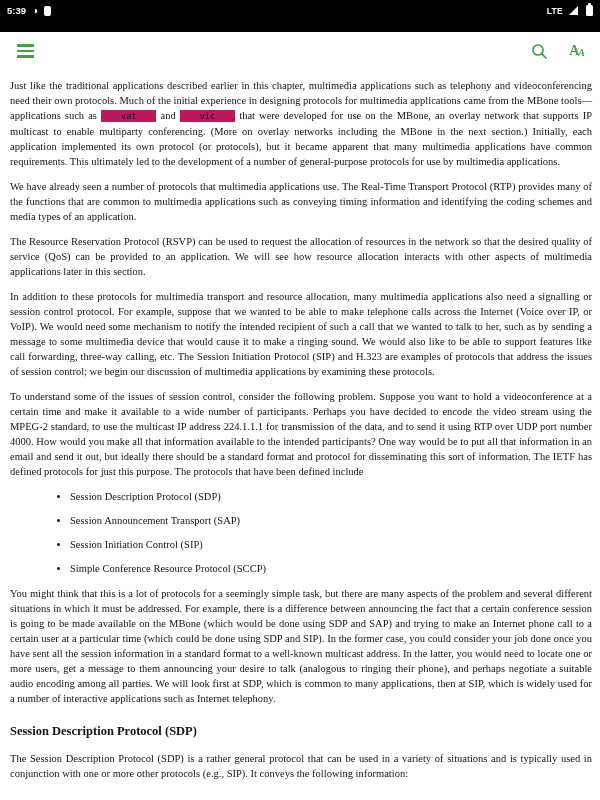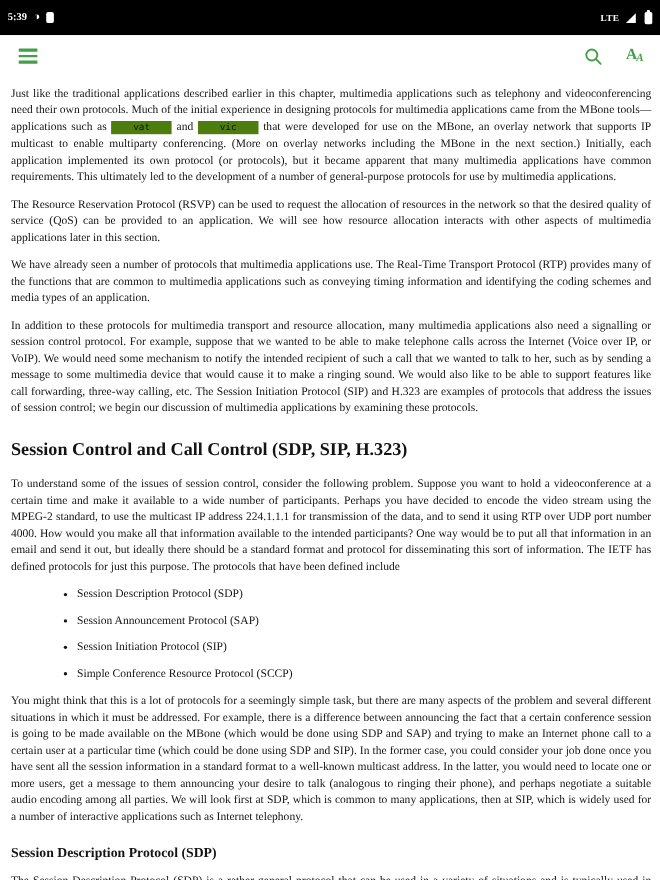--- a/index.html
+++ b/index.html
@@ -10,23 +10,23 @@
     width: 600px; height: 800px;
     overflow: hidden;
     background: #fff;
   }
 
   
   .statusbar {
     height: 18px;
     background: var(--statusbar-bg, #000);
     color: #fff;
-    display: flex; align-items: center; justify-content: space-between;
+    display: flex; align-items: flex-end; justify-content: space-between;
     padding: 16px 7px;
-    font-family: Liberation Serif, serif;
+    font-family: Liberation Sans, sans-serif;
     font-size: 9.5px; font-weight: bold;
   }
   .sb-left, .sb-right { display: flex; align-items: center; gap: 6px; }
   .sb-circle-icon { font-size: 10px; line-height: 1; font-weight: normal; }
   .sb-rect-icon {
     width: 7px; height: 10px; background: #fff; border-radius: 2px;
     display: inline-block;
   }
   .sb-network { font-size: 8.5px; letter-spacing: 0.3px; }
   .sb-signal {
@@ -87,21 +87,21 @@
   }
   .content ul {
     margin: 0 0 10px 0;
     padding-left: 60px;
     list-style: disc;
   }
   .content li { margin: 0 0 9px 0; text-align: left; }
   .code-chip {
     font-family: "DejaVu Sans Mono", monospace;
     font-size: 8.5px;
-    background: #4d7c0f;
+    background: #be185d;
     padding: 1px 20px;
   }
   .ital { }
 </style>
 </head>
 <body>
 
 <div class="screen">
 
   <div class="statusbar">
@@ -134,34 +134,33 @@
         <span class="fa-big">A</span>
         <span class="fa-small">A</span>
       </span>
     </div>
   </div>
 
   <div class="content">
 
     <p><span>Just like the traditional applications described earlier in this chapter, multimedia applications such as telephony and videoconferencing need their own protocols. Much of the initial experience in designing protocols for multimedia applications came from the MBone tools—applications such as </span><span class="code-chip">vat</span><span> and </span><span class="code-chip">vic</span><span> that were developed for use on the MBone, an overlay network that supports IP multicast to enable multiparty conferencing. (More on overlay networks including the MBone in the next section.) Initially, each application implemented its own protocol (or protocols), but it became apparent that many multimedia applications have common requirements. This ultimately led to the development of a number of general-purpose protocols for use by multimedia applications.</span></p>
 
+    <p>We have already seen a number of protocols that multimedia applications use. The Real-Time Transport Protocol (RTP) provides many of the functions that are common to multimedia applications such as conveying timing information and identifying the coding schemes and media types of an application.</p>
+
     <p>The Resource Reservation Protocol (RSVP) can be used to request the allocation of resources in the network so that the desired quality of service (QoS) can be provided to an application. We will see how resource allocation interacts with other aspects of multimedia applications later in this section.</p>
-
-    <p>We have already seen a number of protocols that multimedia applications use. The Real-Time Transport Protocol (RTP) provides many of the functions that are common to multimedia applications such as conveying timing information and identifying the coding schemes and media types of an application.</p>
 
     <p><span>In addition to these protocols for multimedia transport and resource allocation, many multimedia applications also need a signalling or </span><span class="ital">session control</span><span> protocol. For example, suppose that we wanted to be able to make telephone calls across the Internet (Voice over IP, or VoIP). We would need some mechanism to notify the intended recipient of such a call that we wanted to talk to her, such as by sending a message to some multimedia device that would cause it to make a ringing sound. We would also like to be able to support features like call forwarding, three-way calling, etc. The Session Initiation Protocol (SIP) and H.323 are examples of protocols that address the issues of session control; we begin our discussion of multimedia applications by examining these protocols.</span></p>
 
-    <h1>Session Control and Call Control (SDP, SIP, H.323)</h1>
 
     <p>To understand some of the issues of session control, consider the following problem. Suppose you want to hold a videoconference at a certain time and make it available to a wide number of participants. Perhaps you have decided to encode the video stream using the MPEG-2 standard, to use the multicast IP address 224.1.1.1 for transmission of the data, and to send it using RTP over UDP port number 4000. How would you make all that information available to the intended participants? One way would be to put all that information in an email and send it out, but ideally there should be a standard format and protocol for disseminating this sort of information. The IETF has defined protocols for just this purpose. The protocols that have been defined include</p>
 
     <ul>
       <li>Session Description Protocol (SDP)</li>
-      <li>Session Announcement Protocol (SAP)</li>
-      <li>Session Initiation Protocol (SIP)</li>
+      <li>Session Announcement Transport (SAP)</li>
+      <li>Session Initiation Control (SIP)</li>
       <li>Simple Conference Resource Protocol (SCCP)</li>
     </ul>
 
     <p>You might think that this is a lot of protocols for a seemingly simple task, but there are many aspects of the problem and several different situations in which it must be addressed. For example, there is a difference between announcing the fact that a certain conference session is going to be made available on the MBone (which would be done using SDP and SAP) and trying to make an Internet phone call to a certain user at a particular time (which could be done using SDP and SIP). In the former case, you could consider your job done once you have sent all the session information in a standard format to a well-known multicast address. In the latter, you would need to locate one or more users, get a message to them announcing your desire to talk (analogous to ringing their phone), and perhaps negotiate a suitable audio encoding among all parties. We will look first at SDP, which is common to many applications, then at SIP, which is widely used for a number of interactive applications such as Internet telephony.</p>
 
     <h2>Session Description Protocol (SDP)</h2>
 
     <p>The Session Description Protocol (SDP) is a rather general protocol that can be used in a variety of situations and is typically used in conjunction with one or more other protocols (e.g., SIP). It conveys the following information:</p>
 
   </div>

